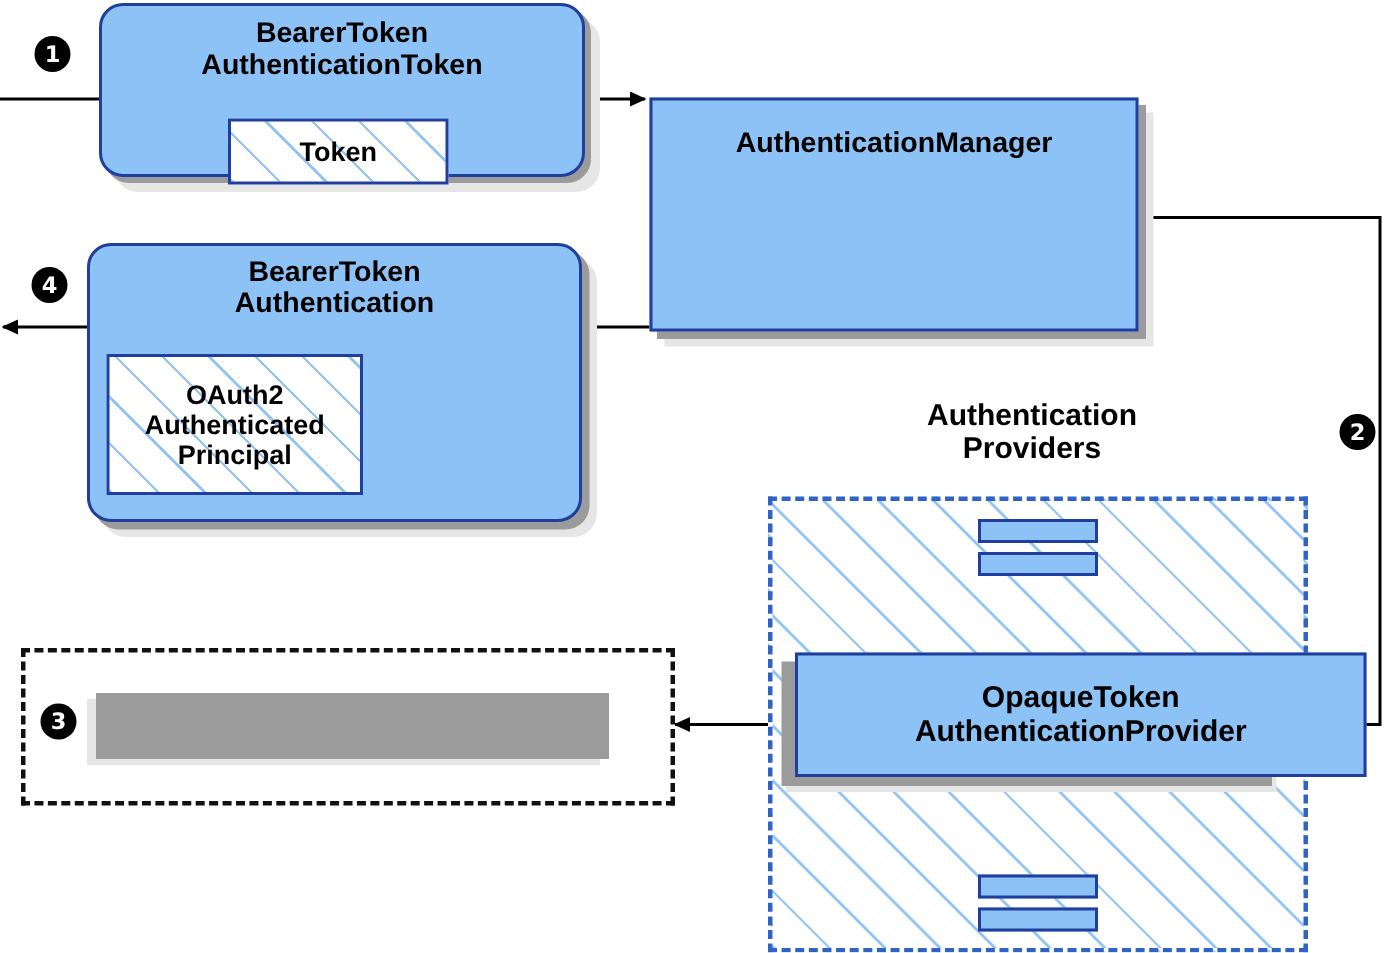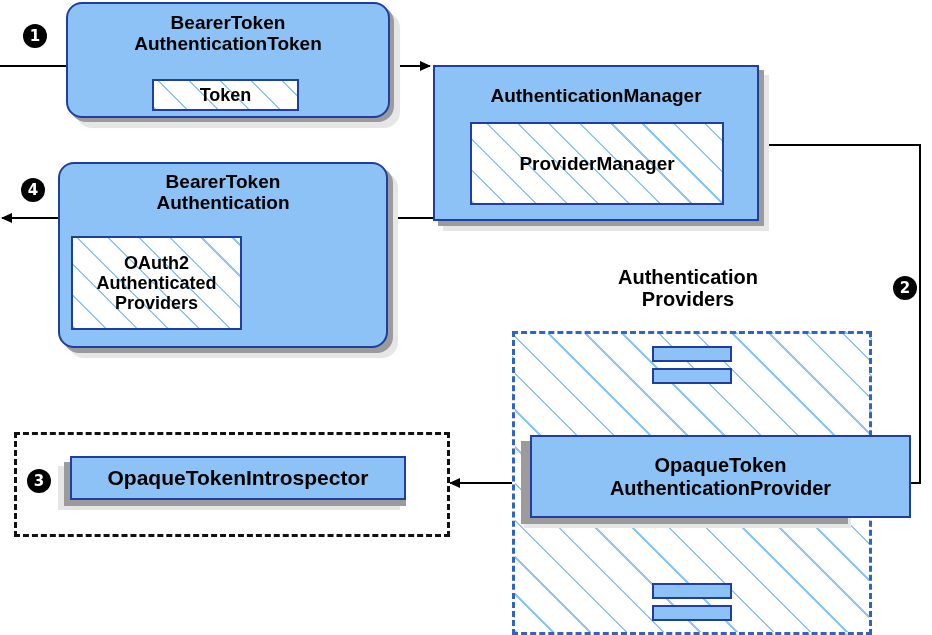--- a/index.html
+++ b/index.html
@@ -183,56 +183,50 @@
   <div class="mini-bar" style="left:652px; top:605px; width:80px; height:16px;"></div>
 
   <div class="dashed-group black" style="left:14px; top:432px; width:436px; height:105px;"></div>
 
   <div class="shadow-b rounded" style="left:76px; top:12px; width:324px; height:116px;"></div>
   <div class="shadow-a rounded" style="left:70px; top:6px; width:324px; height:116px;"></div>
   <div class="node rounded" style="left:66px; top:2px; width:324px; height:116px; padding-top:8px;">
     <div class="node-title" style="font-size:19px;">BearerToken
 AuthenticationToken</div>
   </div>
-  <div class="hatch-box" style="left:152px; top:79px; width:147px; height:32px;">
+  <div class="hatch-box" style="left:152px; top:79px; width:147px; height:44px;">
     <span class="label" style="font-size:18px;">Token</span>
   </div>
 
   <div class="shadow-b" style="left:443px; top:75px; width:326px; height:156px;"></div>
   <div class="shadow-a" style="left:438px; top:70px; width:326px; height:156px;"></div>
   <div class="node" style="left:433px; top:65px; width:326px; height:156px; padding-top:18px;">
     <div class="node-title" style="font-size:19px;">AuthenticationManager</div>
-  </div>
-  <div class="hatch-box" style="left:470px; top:122px; width:254px; height:83px;">
-    <span class="label" style="font-size:19px;">ProviderManager</span>
   </div>
 
   <div class="shadow-b rounded" style="left:68px; top:172px; width:330px; height:186px;"></div>
   <div class="shadow-a rounded" style="left:63px; top:167px; width:330px; height:186px;"></div>
   <div class="node rounded" style="left:58px; top:162px; width:330px; height:186px; padding-top:7px;">
     <div class="node-title" style="font-size:19px;">BearerToken
 Authentication</div>
   </div>
   <div class="hatch-box" style="left:71px; top:236px; width:171px; height:94px;">
     <span class="label" style="font-size:18px;">OAuth2
 Authenticated
-Providers</span>
+Principal</span>
   </div>
 
   <div class="shadow-b" style="left:524px; top:445px; width:327px; height:83px;"></div>
   <div class="shadow-a" style="left:521px; top:441px; width:327px; height:83px;"></div>
   <div class="node" style="left:530px; top:435px; width:381px; height:83px; justify-content:center;">
     <div class="node-title" style="font-size:20px;">OpaqueToken
 AuthenticationProvider</div>
   </div>
 
   <div class="shadow-b" style="left:58px; top:466px; width:342px; height:44px;"></div>
   <div class="shadow-a" style="left:64px; top:462px; width:342px; height:44px;"></div>
-  <div class="node" style="left:70px; top:456px; width:336px; height:44px; justify-content:center;">
-    <div class="node-title" style="font-size:21px;">OpaqueTokenIntrospector</div>
-  </div>
 
   <div class="step-badge" style="left:23px; top:24px;">1</div>
   <div class="step-badge" style="left:893px; top:276px;">2</div>
   <div class="step-badge" style="left:27px; top:469px;">3</div>
   <div class="step-badge" style="left:21px; top:178px;">4</div>
 
 </div>
 
 </body></html>

